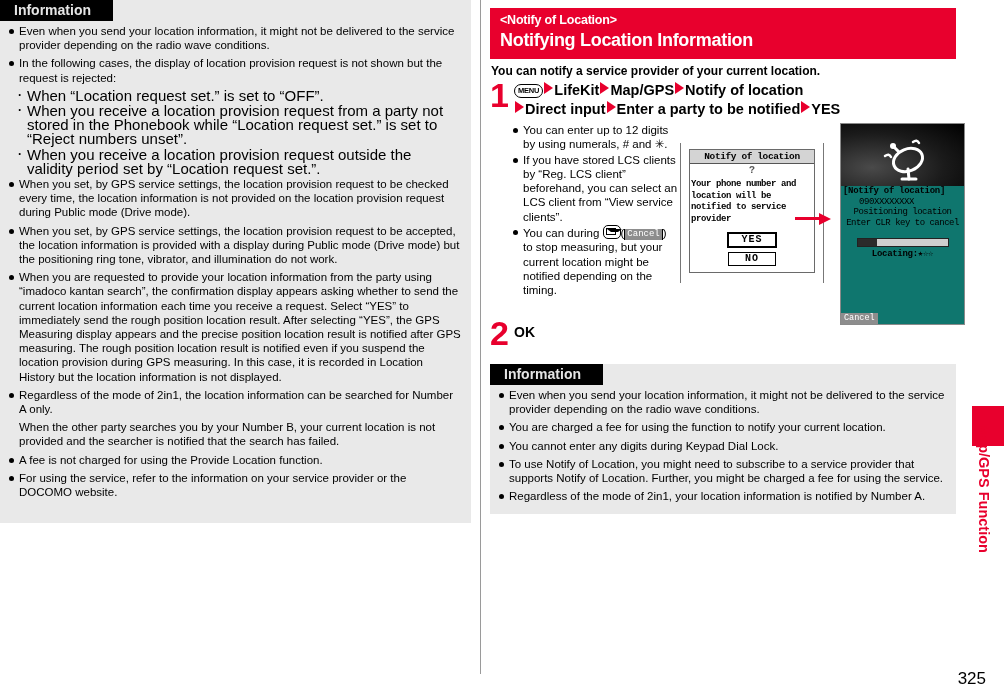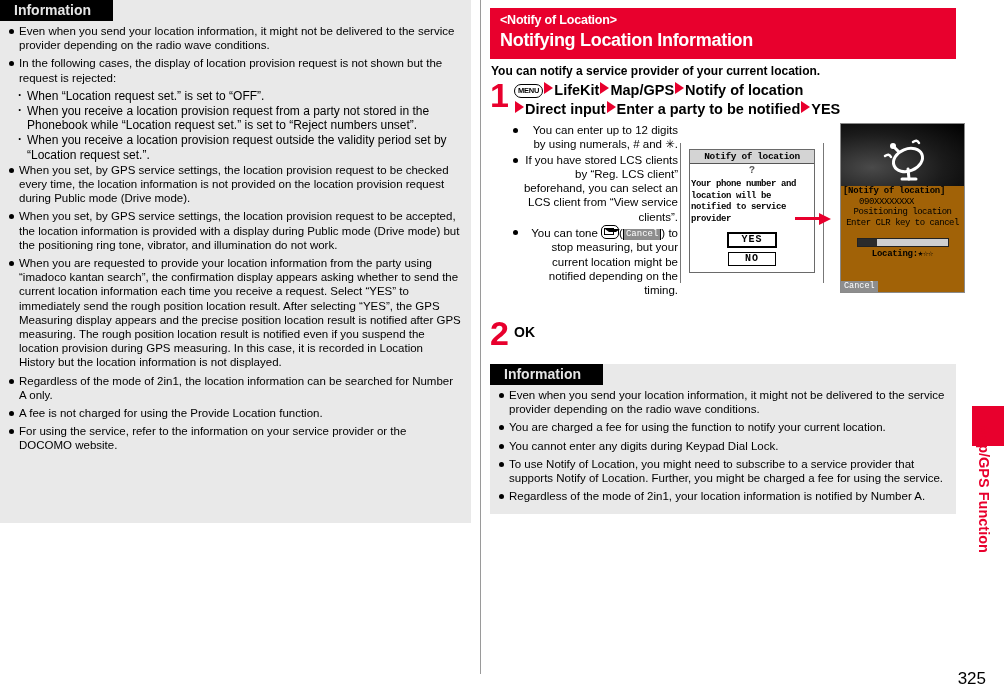--- a/index.html
+++ b/index.html
@@ -26,21 +26,21 @@
     position:relative;padding-left:11px;
     font-size:11.5px;line-height:14.2px;margin:0 0 4px 0;
     text-align:left;
   }
   .ibullet:before{
     content:"";position:absolute;left:1px;top:5px;
     width:5px;height:5px;border-radius:50%;background:#000;
   }
   .sub{
     position:relative;padding-left:19px;
-    font-size:12px;line-height:14.2px;margin:0 0 1px 0;
+    font-size:15px;line-height:14.2px;margin:0 0 1px 0;
   }
   .sub:before{
     content:"\00B7";position:absolute;left:10px;top:-1px;
     font-size:12px;font-weight:bold;
   }
   .cont{padding-left:11px;font-size:11.5px;line-height:14.2px;margin:0 0 4px 0;}
 
   
   #left-column{position:absolute;left:0;top:0;width:471px;height:523px;}
   #left-infobox{position:absolute;left:0;top:0;width:471px;min-height:523px;}
@@ -101,21 +101,21 @@
     font-size:9px;line-height:11px;padding:0 2px;
     border-left:1px solid #000;border-right:1px solid #000;
     vertical-align:1px;
   }
 
   
   #step1-content{position:relative;margin-top:4px;height:195px;}
   #step1-notes{position:absolute;left:23px;top:0;width:165px;}
   .note{
     position:relative;padding-left:10px;
-    font-size:11.5px;line-height:14.3px;margin-bottom:1px;text-align:right;
+    font-size:11.5px;line-height:14.3px;margin-bottom:1px;
   }
   .note:before{
     content:"";position:absolute;left:0px;top:5px;
     width:5px;height:5px;border-radius:50%;background:#000;
   }
 
   
   #phone-screen-1{
     position:absolute;left:199px;top:26px;width:126px;height:124px;
     background:#fff;border:1px solid #6a6a6a;box-sizing:border-box;
@@ -145,22 +145,22 @@
   #transition-arrow{position:absolute;left:305px;top:90px;width:38px;height:12px;}
   #transition-arrow .shaft{position:absolute;left:0;top:4px;width:26px;height:3px;background:#e8002d;}
   #transition-arrow .head{
     position:absolute;left:24px;top:0;width:0;height:0;
     border-left:12px solid #e8002d;
     border-top:6px solid transparent;border-bottom:6px solid transparent;
   }
 
   
   #phone-screen-2{
-    position:absolute;left:350px;top:0px;width:125px;height:170px;
-    background:#a16207;border:1px solid #8a8a8a;box-sizing:border-box;
+    position:absolute;left:350px;top:0px;width:125px;height:202px;
+    background:#0f766e;border:1px solid #8a8a8a;box-sizing:border-box;
     font-family:"Liberation Mono", monospace;overflow:hidden;
   }
   #ps2-image{
     height:62px;background:
       radial-gradient(ellipse at 25% 70%, #4a4a4a 0%, #1b1b1b 55%, #000 100%);
     position:relative;overflow:hidden;
   }
   #ps2-dish{
     position:absolute;left:40px;top:10px;width:50px;height:48px;
   }
@@ -209,20 +209,21 @@
       <div class="info-body" id="left-info-body">
           <div class="ibullet">Even when you send your location information, it might not be delivered to the service provider depending on the radio wave conditions.</div>
           <div class="ibullet">In the following cases, the display of location provision request is not shown but the request is rejected:</div>
           <div class="sub">When “Location request set.” is set to “OFF”.</div>
           <div class="sub">When you receive a location provision request from a party not stored in the Phonebook while “Location request set.” is set to “Reject numbers unset”.</div>
           <div class="sub">When you receive a location provision request outside the validity period set by “Location request set.”.</div>
           <div class="ibullet">When you set, by GPS service settings, the location provision request to be checked every time, the location information is not provided on the location provision request during Public mode (Drive mode).</div>
           <div class="ibullet">When you set, by GPS service settings, the location provision request to be accepted, the location information is provided with a display during Public mode (Drive mode) but the positioning ring tone, vibrator, and illumination do not work.</div>
           <div class="ibullet">When you are requested to provide your location information from the party using “imadoco kantan search”, the confirmation display appears asking whether to send the current location information each time you receive a request. Select “YES” to immediately send the rough position location result. After selecting “YES”, the GPS Measuring display appears and the precise position location result is notified after GPS measuring. The rough position location result is notified even if you suspend the location provision during GPS measuring. In this case, it is recorded in Location History but the location information is not displayed.</div>
           <div class="ibullet">Regardless of the mode of 2in1, the location information can be searched for Number A only.</div>
+          <div class="cont">When the other party searches you by your Number B, your current location is not provided and the searcher is notified that the search has failed.</div>
           <div class="ibullet">A fee is not charged for using the Provide Location function.</div>
           <div class="ibullet">For using the service, refer to the information on your service provider or the DOCOMO website.</div>
         </div>
     </div>
   </div>
 
   <div id="column-divider"></div>
 
   <div id="right-column">
 
@@ -239,21 +240,21 @@
         <div class="step-line" id="step1-line1"><span class="keycap">MENU</span><span class="arrow"></span><span>LifeKit</span><span class="arrow"></span><span>Map/GPS</span><span class="arrow"></span><span>Notify of location</span></div>
         <div class="step-line" id="step1-line2"><span class="arrow"></span><span>Direct input</span><span class="arrow"></span><span>Enter a party to be notified</span><span class="arrow"></span><span>YES</span></div>
       </div>
     </div>
 
     <div id="step1-content">
 
       <div id="step1-notes">
           <div class="note"><span>You can enter up to 12 digits by using numerals, # and </span><span>✳</span><span>.</span></div>
           <div class="note"><span>If you have stored LCS clients by “Reg. LCS client” beforehand, you can select an LCS client from “View service clients”.</span></div>
-          <div class="note"><span>You can tone </span><span class="mailkey"></span><span>(</span><span class="softkey">Cancel</span><span>)</span><span> to stop measuring, but your current location might be notified depending on the timing.</span></div>
+          <div class="note"><span>You can during </span><span class="mailkey"></span><span>(</span><span class="softkey">Cancel</span><span>)</span><span> to stop measuring, but your current location might be notified depending on the timing.</span></div>
         </div>
 
       <div id="phone-frame-1-l"></div>
       <div id="phone-frame-1-r"></div>
 
       <div id="phone-screen-1">
         <div id="ps1-title">Notify of location</div>
         <div id="ps1-qmark">?</div>
         <div id="ps1-msg">Your phone number and location will be notified to service provider</div>
         <div class="ps1-btn" id="ps1-yes">YES</div>

